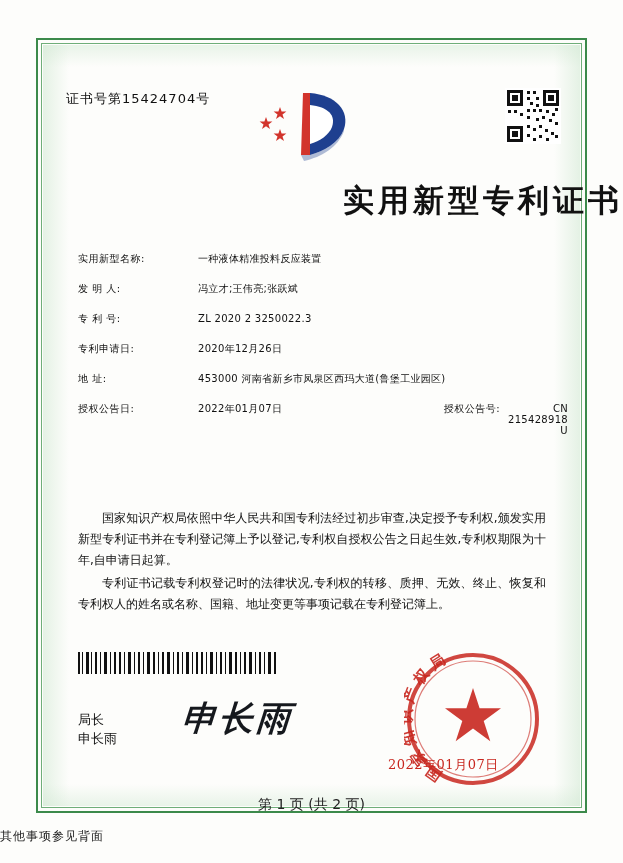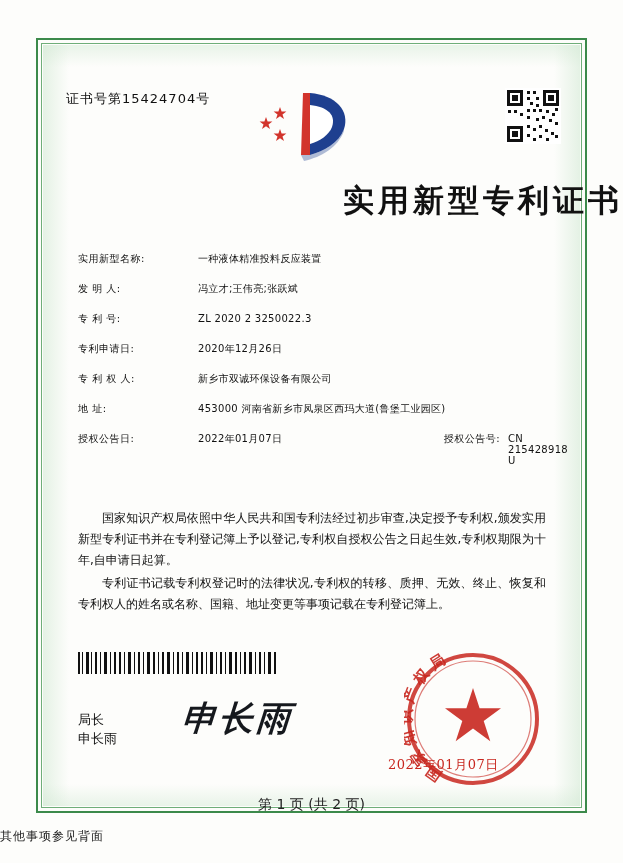--- a/index.html
+++ b/index.html
@@ -126,20 +126,21 @@
   .field-label2 {
     flex: 0 0 92px;
     white-space: nowrap;
     letter-spacing: 0.5px;
     text-align: right;
     padding-right: 8px;
   }
   .field-value2 {
     flex: 1;
     letter-spacing: 0.3px;
+    text-align: right;
   }
 
   
   .paras {
     position: absolute;
     left: 78px;
     top: 508px;
     width: 468px;
     font-size: 12px;
     line-height: 21px;
@@ -313,24 +314,20 @@
     <div class="field-row">
       <div class="field-label">专  利  号:</div>
       <div class="field-value">ZL 2020 2 3250022.3</div>
     </div>
 
     <div class="field-row">
       <div class="field-label">专利申请日:</div>
       <div class="field-value">2020年12月26日</div>
     </div>
 
-    <div class="field-row">
-      <div class="field-label">专 利 权 人:</div>
-      <div class="field-value">新乡市双诚环保设备有限公司</div>
-    </div>
 
     <div class="field-row">
       <div class="field-label">地      址:</div>
       <div class="field-value">453000 河南省新乡市凤泉区西玛大道(鲁堡工业园区)</div>
     </div>
 
     <div class="field-row split">
       <div class="field-label">授权公告日:</div>
       <div class="field-value">2022年01月07日</div>
       <div class="field-label2">授权公告号:</div>

